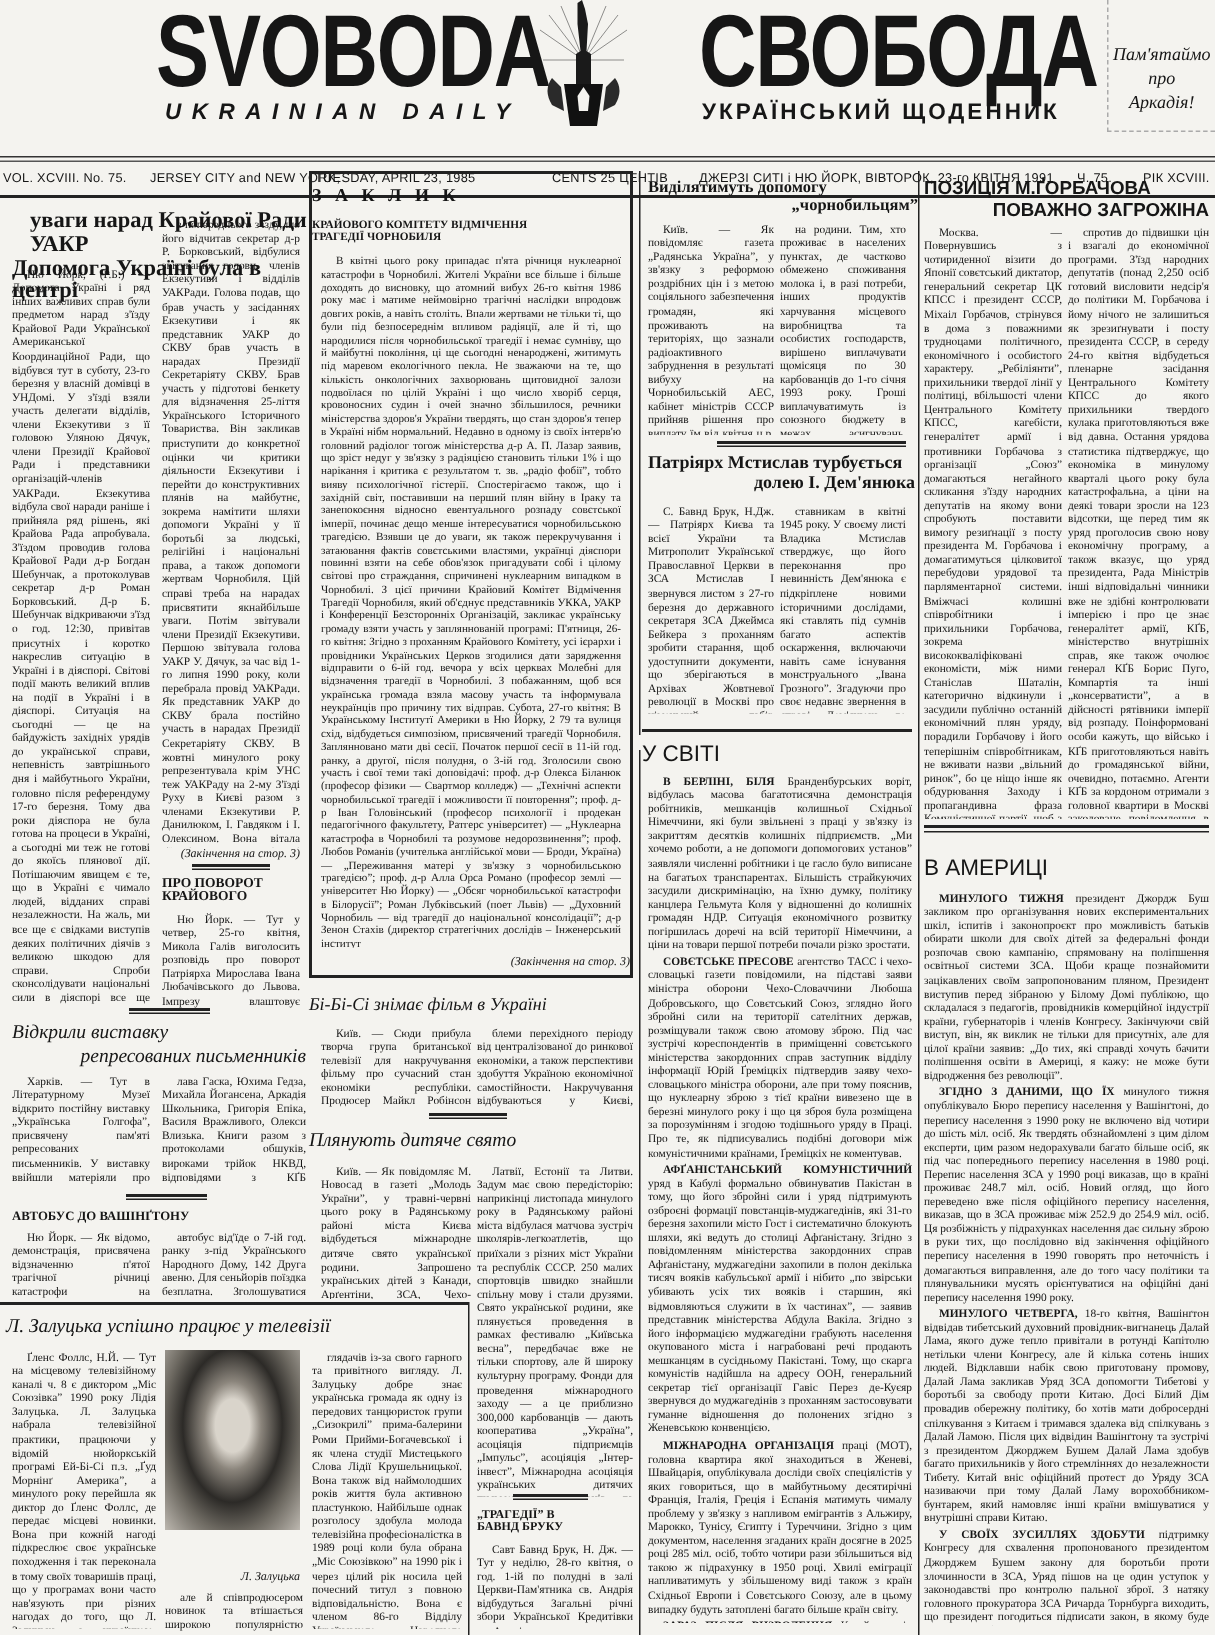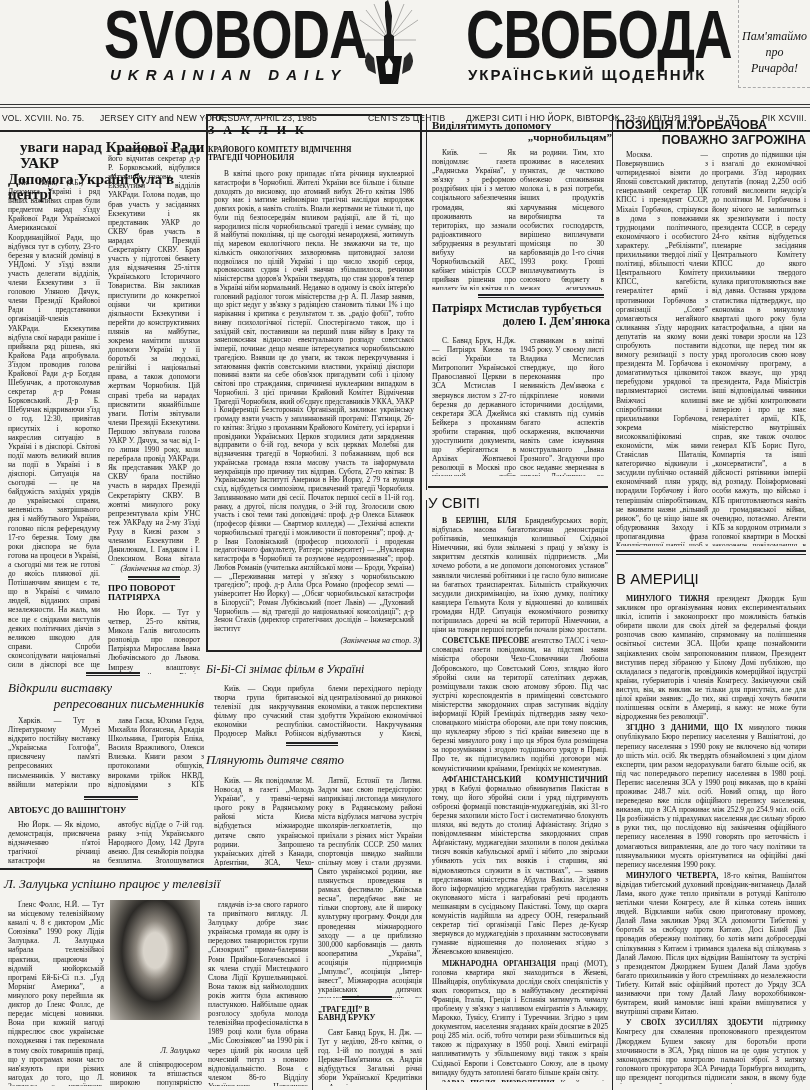--- a/index.html
+++ b/index.html
@@ -55,21 +55,21 @@
     <path d="M10 52 q-6 8 0 18 l8 4 l-2 -16 z M52 52 q6 8 0 18 l-8 4 l2 -16 z" fill="#2a2a2a"></path>
     <path d="M18 56 l26 0 l-4 28 l-18 0 z" fill="#111"></path>
     <path d="M27 64 l4 -6 l4 6 l-1 10 l-6 0 z" fill="#f4f3ef"></path>
   </svg>
 </div>
 <div class="abs mast-cyr">СВОБОДА</div>
 <div class="abs sub-cyr">УКРАЇНСЬКИЙ ЩОДЕННИК</div>
 <div class="abs motto">
   <div>Пам'ятаймо</div>
   <div>про</div>
-  <div>Ричарда!</div>
+  <div>Аркадія!</div>
 </div>
 
 <div class="abs dateline">
   <div class="bar"></div>
     <div class="bar2"></div>
     <div class="bar3"></div>
   <span class="dl" style="left:2px">VOL. XCVIII.   No. 75.</span>
   <span class="dl" style="left:100px">JERSEY CITY and NEW YORK,</span>
   <span class="dl" style="left:210px">TUESDAY, APRIL 23, 1985</span>
   <span class="dl" style="left:368px">CENTS  25  ЦЕНТІВ</span>
@@ -85,21 +85,21 @@
 <div class="col" style="left:8px;top:178px;width:92px;height:492px;">
     <p>Ню Йорк, (Р.Б.) — Допомога Україні і ряд інших важливих справ були предметом нарад з'їзду Крайової Ради Української Американської Координаційної Ради, що відбувся тут в суботу, 23-го березня у власній домівці в УНДомі. У з'їзді взяли участь делегати відділів, члени Екзекутиви з її головою Уляною Дячук, члени Президії Крайової Ради і представники організацій-членів УАКРади. Екзекутива відбула свої наради раніше і прийняла ряд рішень, які Крайова Рада апробувала. З'їздом проводив голова Крайової Ради д-р Богдан Шебунчак, а протоколував секретар д-р Роман Борковський. Д-р Б. Шебунчак відкриваючи з'їзд о год. 12:30, привітав присутніх і коротко накреслив ситуацію в Україні і в діяспорі. Світові події мають великий вплив на події в Україні і в діяспорі. Ситуація на сьогодні — це на байдужість західніх урядів до української справи, непевність завтрішнього дня і майбутнього України, головно після референдуму 17-го березня. Тому два роки діяспора не була готова на процеси в Україні, а сьогодні ми теж не готові до якоїсь плянової дії. Потішаючим явищем є те, що в Україні є чимало людей, відданих справі незалежности. На жаль, ми все ще є свідками виступів деяких політичних діячів з великою шкодою для справи. Спроби сконсолідувати національні сили в діяспорі все ще невдачні. Останньо у запляннованій з ініціятиви уряду ДЦ УНР в екзилі консультативній нараді представників всіх політичних середовищ для обговорення можливостей координованої допомоги Україні в політичному сенсі, що відбулася 15-го березня, представники ОУНр єдині участи в цій нараді не взяли. Запропоновану програму нарад прийнято без змін. Після прийняття протоколу</p>
   </div>
 <div class="col" style="left:108px;top:145px;width:92px;height:420px;">
     <p>з попереднього з'їзду, що його відчитав секретар д-р Р. Борковський, відбулися звітування голови, членів Екзекутиви і відділів УАКРади. Голова подав, що брав участь у засіданнях Екзекутиви і як представник УАКР до СКВУ брав участь в нарадах Президії Секретаріяту СКВУ. Брав участь у підготові бенкету для відзначення 25-ліття Українського Історичного Товариства. Він закликав приступити до конкретної оцінки чи критики діяльности Екзекутиви і перейти до конструктивних плянів на майбутнє, зокрема намітити шляхи допомоги Україні у її боротьбі за людські, релігійні і національні права, а також допомоги жертвам Чорнобиля. Цій справі треба на нарадах присвятити якнайбільше уваги. Потім звітували члени Президії Екзекутиви. Першою звітувала голова УАКР У. Дячук, за час від 1-го липня 1990 року, коли перебрала провід УАКРади. Як представник УАКР до СКВУ брала постійно участь в нарадах Президії Секретаріяту СКВУ. В жовтні минулого року репрезентувала крім УНС теж УАКРаду на 2-му З'їзді Руху в Києві разом з членами Екзекутиви Р. Данилюком, І. Гавдяком і І. Олексином. Вона вітала з'їзд і передала спеціяльні стяжки для делегатів і гостей як дар від УАКР. Вміжчасі вислано листи: до Верховної Ради</p>
   </div>
 <div class="abs caption" style="left:108px;top:564px;width:92px;">(Закінчення на стор. 3)</div>
 <div class="dbl-short" style="left:128px;top:576px;width:52px;"></div>
 <div class="abs hl center" style="left:108px;top:584px;width:92px;font-size:9px;">
   <div>ПРО ПОВОРОТ</div>
-  <div>ПАТРІЯРХА</div>
+  <div>КРАЙОВОГО</div>
 </div>
 <div class="col" style="left:108px;top:608px;width:92px;height:66px;">
     <p>Ню Йорк. — Тут у четвер, 25-го квітня, Микола Галів виголосить розповідь про поворот Патріярха Мирослава Івана Любачівського до Львова. Імпрезу влаштовує нюйоркський Відділ Українського Патріярхального Товариства. Відбудеться вона о год. 6:30 вечора в Домі НТШ, 63 Четверта авеню між 9-ою і 10-ою вулицями.</p>
   </div>
 
 <div class="box" style="left:206px;top:114px;width:216px;height:538px;"></div>
 <div class="abs hl center" style="left:208px;top:124px;width:212px;font-size:12px;letter-spacing:3px;">З А К Л И К</div>
 <div class="abs hl center" style="left:208px;top:146px;width:240px;font-size:7.5px;">
   <div>КРАЙОВОГО КОМІТЕТУ ВІДМІЧЕННЯ</div>
   <div>ТРАГЕДІЇ ЧОРНОБИЛЯ</div>

